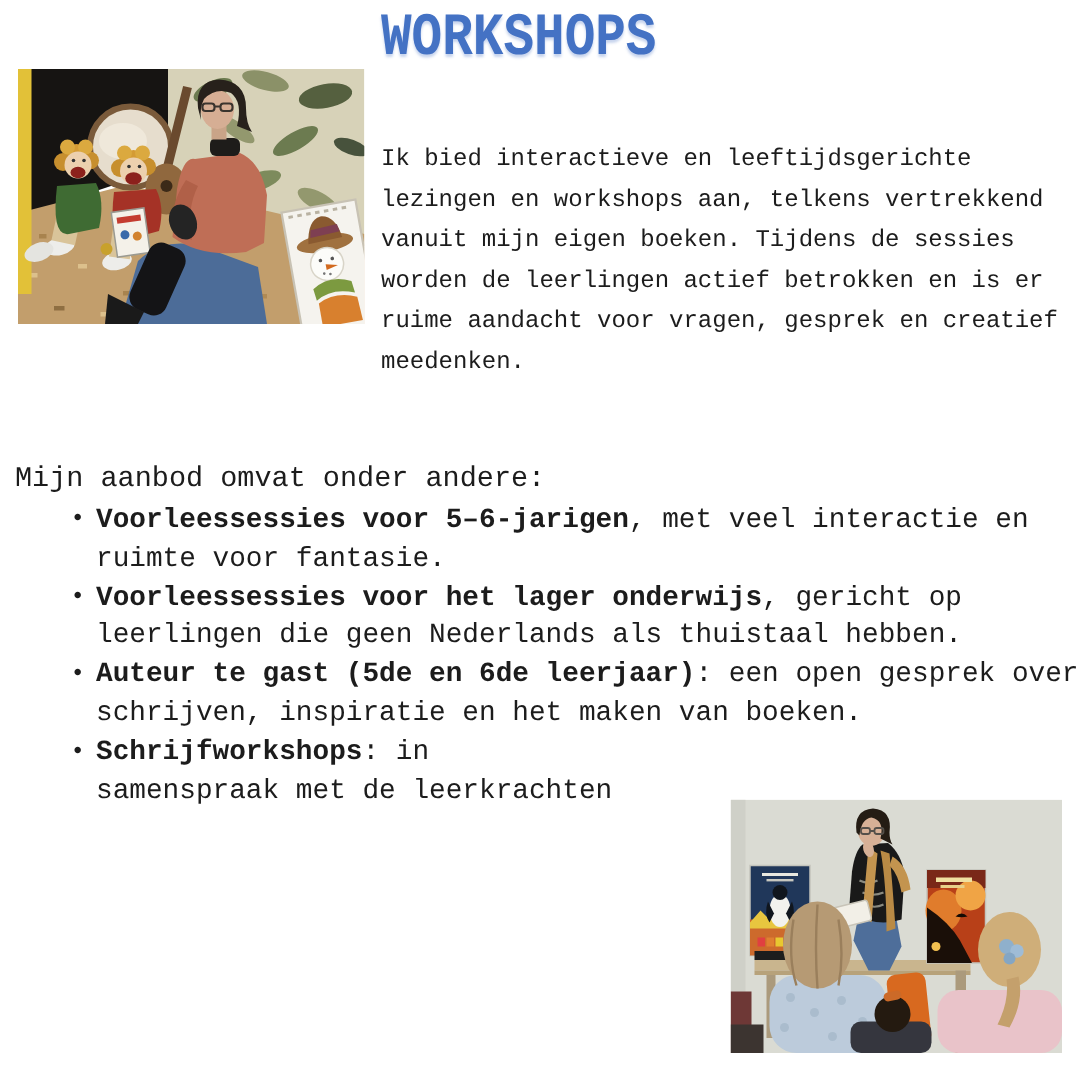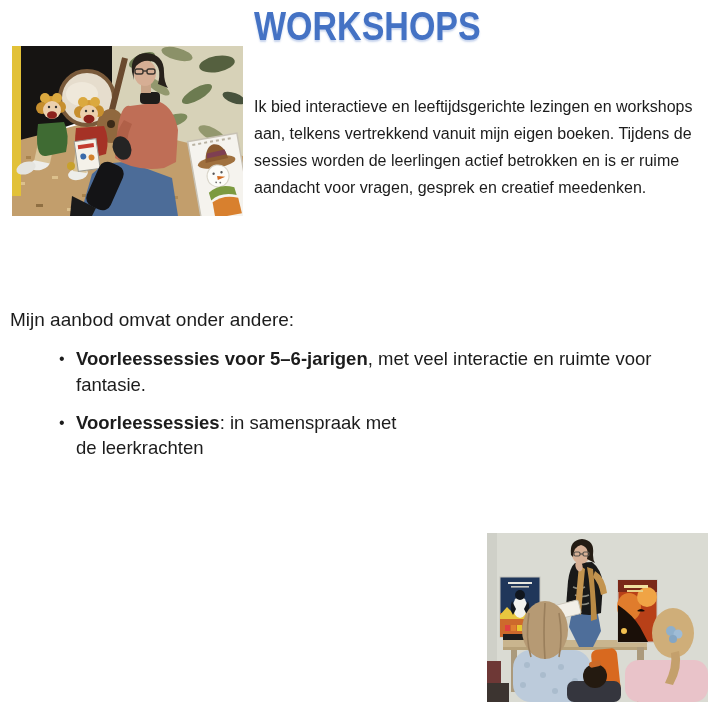--- a/index.html
+++ b/index.html
@@ -1,37 +1,37 @@
 <!DOCTYPE html>
 <html><head>
 <meta charset="utf-8">
 <style>
   html,body{margin:0;padding:0;background:#ffffff;}
   .page{
     position:relative;width:726px;height:715px;background:#ffffff;overflow:hidden;
-    font-family:Liberation Sans, sans-serif;color:#1c1c1c;
+    font-family:Liberation Mono, monospace;color:#1c1c1c;
   }
   .title{
     position:absolute;left:254px;top:4px;
     font-size:40px;font-weight:600;color:#4472C4;letter-spacing:0px;
     transform:scaleX(0.85);transform-origin:left top;white-space:nowrap;
     text-shadow:0 2px 2px rgba(68,114,196,0.30);
   }
   .intro{
     position:absolute;left:254px;top:77px;width:462px;
     font-size:16px;line-height:27px;
   }
   .offer{
     position:absolute;left:10px;top:288px;font-size:19px;line-height:25px;
   }
   .bullets{
     position:absolute;left:45px;top:334px;width:676px;margin:0;padding:0;
     list-style:none;font-size:18.5px;line-height:25.8px;
   }
-  .bullets li{position:relative;padding-left:19px;margin:12px;}
+  .bullets li{position:relative;padding-left:19px;margin:0;}
   .bullets li::before{
     content:"\2022";position:absolute;left:2px;top:0px;font-size:16px;
   }
   .bullets li.narrow{max-width:345px;}
   .bullets .b{font-weight:bold;}
   .closing{
     position:absolute;left:10px;top:601px;width:478px;
     font-size:18.5px;line-height:26.5px;
   }
   .photo{position:absolute;overflow:hidden;}
@@ -163,21 +163,23 @@
       </g>
     </svg>
   </div>
 
   <p class="intro">Ik bied interactieve en leeftijdsgerichte lezingen en workshops aan, telkens vertrekkend vanuit mijn eigen boeken. Tijdens de sessies worden de leerlingen actief betrokken en is er ruime aandacht voor vragen, gesprek en creatief meedenken.</p>
 
   <p class="offer">Mijn aanbod omvat onder andere:</p>
 
   <ul class="bullets">
     <li><span class="b">Voorleessessies voor 5–6-jarigen</span><span>, met veel interactie en ruimte voor fantasie.</span></li>
-    <li class="narrow"><span class="b">Voorleessessies</span><span>: in samenspraak met de leerkrachten</span></li>
+    <li><span class="b">Voorleessessies voor het lager onderwijs</span><span>, gericht op leerlingen die geen Nederlands als thuistaal hebben.</span></li>
+    <li><span class="b">Auteur te gast (5de en 6de leerjaar)</span><span>: een open gesprek over schrijven, inspiratie en het maken van boeken.</span></li>
+    <li class="narrow"><span class="b">Schrijfworkshops</span><span>: in samenspraak met de leerkrachten</span></li>
   </ul>
 
 
   <div class="photo photo-bottom">
     <svg width="221" height="169" viewBox="0 0 221 169">
       <rect x="0" y="0" width="221" height="169" fill="#dadbd3"></rect>
       <rect x="0" y="0" width="10" height="169" fill="#cfd0c8"></rect>
 
       <g>
         <rect x="16" y="107" width="144" height="7" fill="#c9b58e"></rect>

